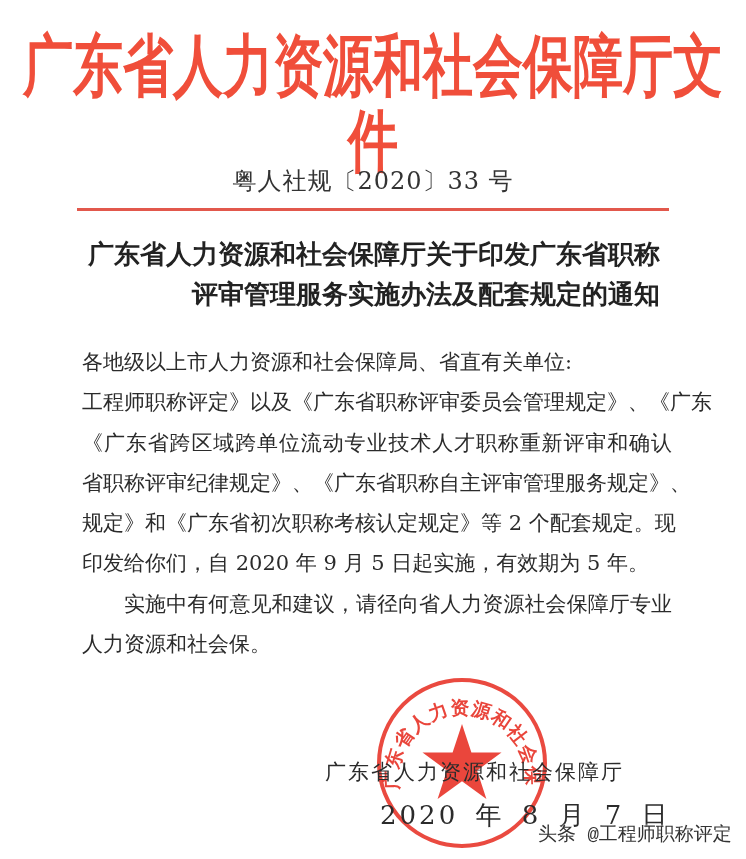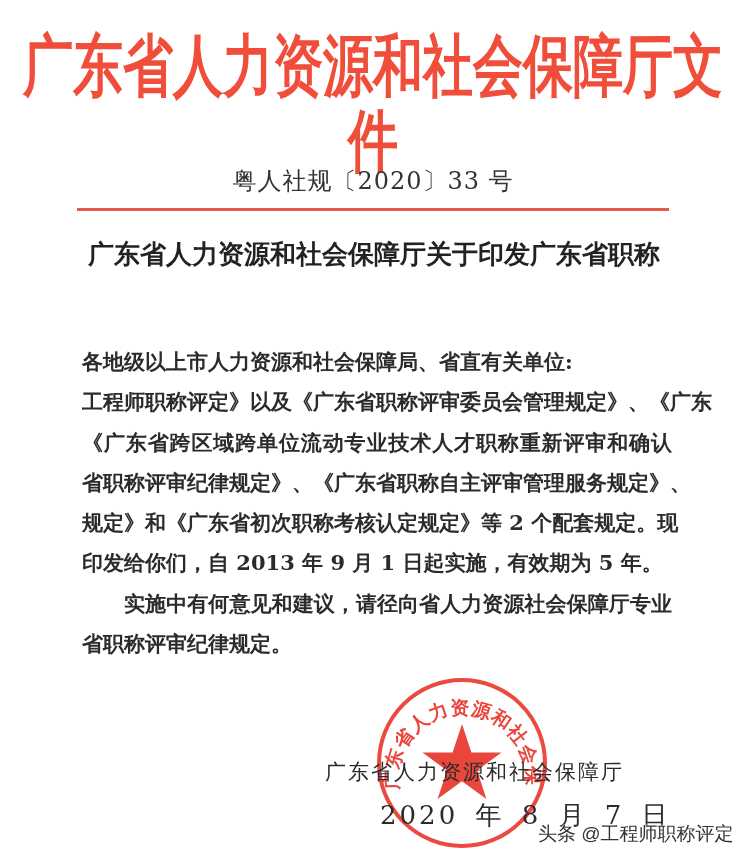--- a/index.html
+++ b/index.html
@@ -2,51 +2,52 @@
 <html><head>
 <meta charset="utf-8">
 <style>
   html, body { margin: 0; padding: 0; background: #ffffff; }
   body { width: 746px; height: 859px; position: relative; overflow: hidden; font-family: "DejaVu Serif", "Liberation Serif", serif; color: #2b2b2b; }
   .masthead { position: absolute; left: 0; top: 28px; width: 746px; text-align: center; font-family: "DejaVu Serif", serif; font-weight: bold; font-size: 50px; color: #f04e3a; letter-spacing: 0px; transform: scaleY(1.35); transform-origin: top center; line-height: 56px; }
   .docno { position: absolute; left: 0; top: 165px; width: 746px; text-align: center; font-size: 24px; color: #333; letter-spacing: 1px; }
   .rule { position: absolute; left: 77px; top: 208px; width: 592px; height: 3px; background: #e2584c; }
   .title { position: absolute; left: 0; top: 234px; width: 626px; text-align: right; font-size: 26px; font-weight: bold; line-height: 40px; color: #222; margin-left: 34px; }
   .title div { white-space: nowrap; }
-  .body { position: absolute; left: 82px; top: 342px; width: 590px; font-size: 21px; line-height: 40.3px; color: #2b2b2b; font-weight: bold; }
+  .body { position: absolute; left: 82px; top: 342px; width: 590px; font-size: 21px; line-height: 40.3px; color: #2b2b2b; }
   .body .line { white-space: nowrap; display: block; text-align: justify; text-align-last: justify; }
   .body .line.last { text-align-last: left; }
   .indent { padding-left: 42px; }
   .sign { position: absolute; left: 325px; top: 758px; font-size: 21px; color: #2b2b2b; letter-spacing: 2px; z-index: 2; }
   .date { position: absolute; left: 380px; top: 798px; font-size: 26px; color: #2b2b2b; letter-spacing: 3px; word-spacing: 6px; z-index: 2; }
   .stamp { position: absolute; left: 375px; top: 676px; width: 174px; height: 174px; z-index: 1; }
-  .watermark { position: absolute; left: 538px; top: 821px; font-family: Liberation Sans, sans-serif; font-size: 19px; color: #333; z-index: 3; text-shadow: 0 0 2px #fff, 0 0 3px #fff; }
+  .watermark { position: absolute; left: 538px; top: 821px; font-family: Liberation Mono, monospace; font-size: 19px; color: #333; z-index: 3; text-shadow: 0 0 2px #fff, 0 0 3px #fff; }
 </style>
 </head>
 <body>
 
 <div class="masthead">广东省人力资源和社会保障厅文件</div>
 
 <div class="docno">粤人社规〔2020〕33 号</div>
 
 <div class="rule"></div>
 
 <div class="title">
   <div>广东省人力资源和社会保障厅关于印发广东省职称</div>
+  <div>评审管理服务实施办法及配套规定的通知</div>
 </div>
 
 <div class="body">
   <span class="line last">各地级以上市人力资源和社会保障局、省直有关单位:</span>
   <span class="line">工程师职称评定》以及《广东省职称评审委员会管理规定》、《广东</span>
   <span class="line">《广东省跨区域跨单位流动专业技术人才职称重新评审和确认</span>
   <span class="line">省职称评审纪律规定》、《广东省职称自主评审管理服务规定》、</span>
   <span class="line">规定》和《广东省初次职称考核认定规定》等 2 个配套规定。现</span>
-  <span class="line last">印发给你们，自 2013 年 9 月 1 日起实施，有效期为 5 年。</span>
+  <span class="line last">印发给你们，自 2020 年 9 月 5 日起实施，有效期为 5 年。</span>
   <span class="line indent">实施中有何意见和建议，请径向省人力资源社会保障厅专业</span>
-  <span class="line last">省职称评审纪律规定。</span>
+  <span class="line last">人力资源和社会保。</span>
 </div>
 
 <svg class="stamp" viewBox="0 0 174 174" xmlns="http://www.w3.org/2000/svg">
   <defs>
     <path id="seal-arc" d="M 25 118 A 64 64 0 1 1 149 118" fill="none"></path>
   </defs>
   <circle cx="87" cy="87" r="83" fill="none" stroke="#e8362b" stroke-width="4" opacity="0.9"></circle>
   <text font-family="DejaVu Serif, serif" font-size="19" font-weight="bold" fill="#e8362b" opacity="0.92" letter-spacing="1">
     <textPath href="#seal-arc" startOffset="2%">广东省人力资源和社会保障厅</textPath>
   </text>

